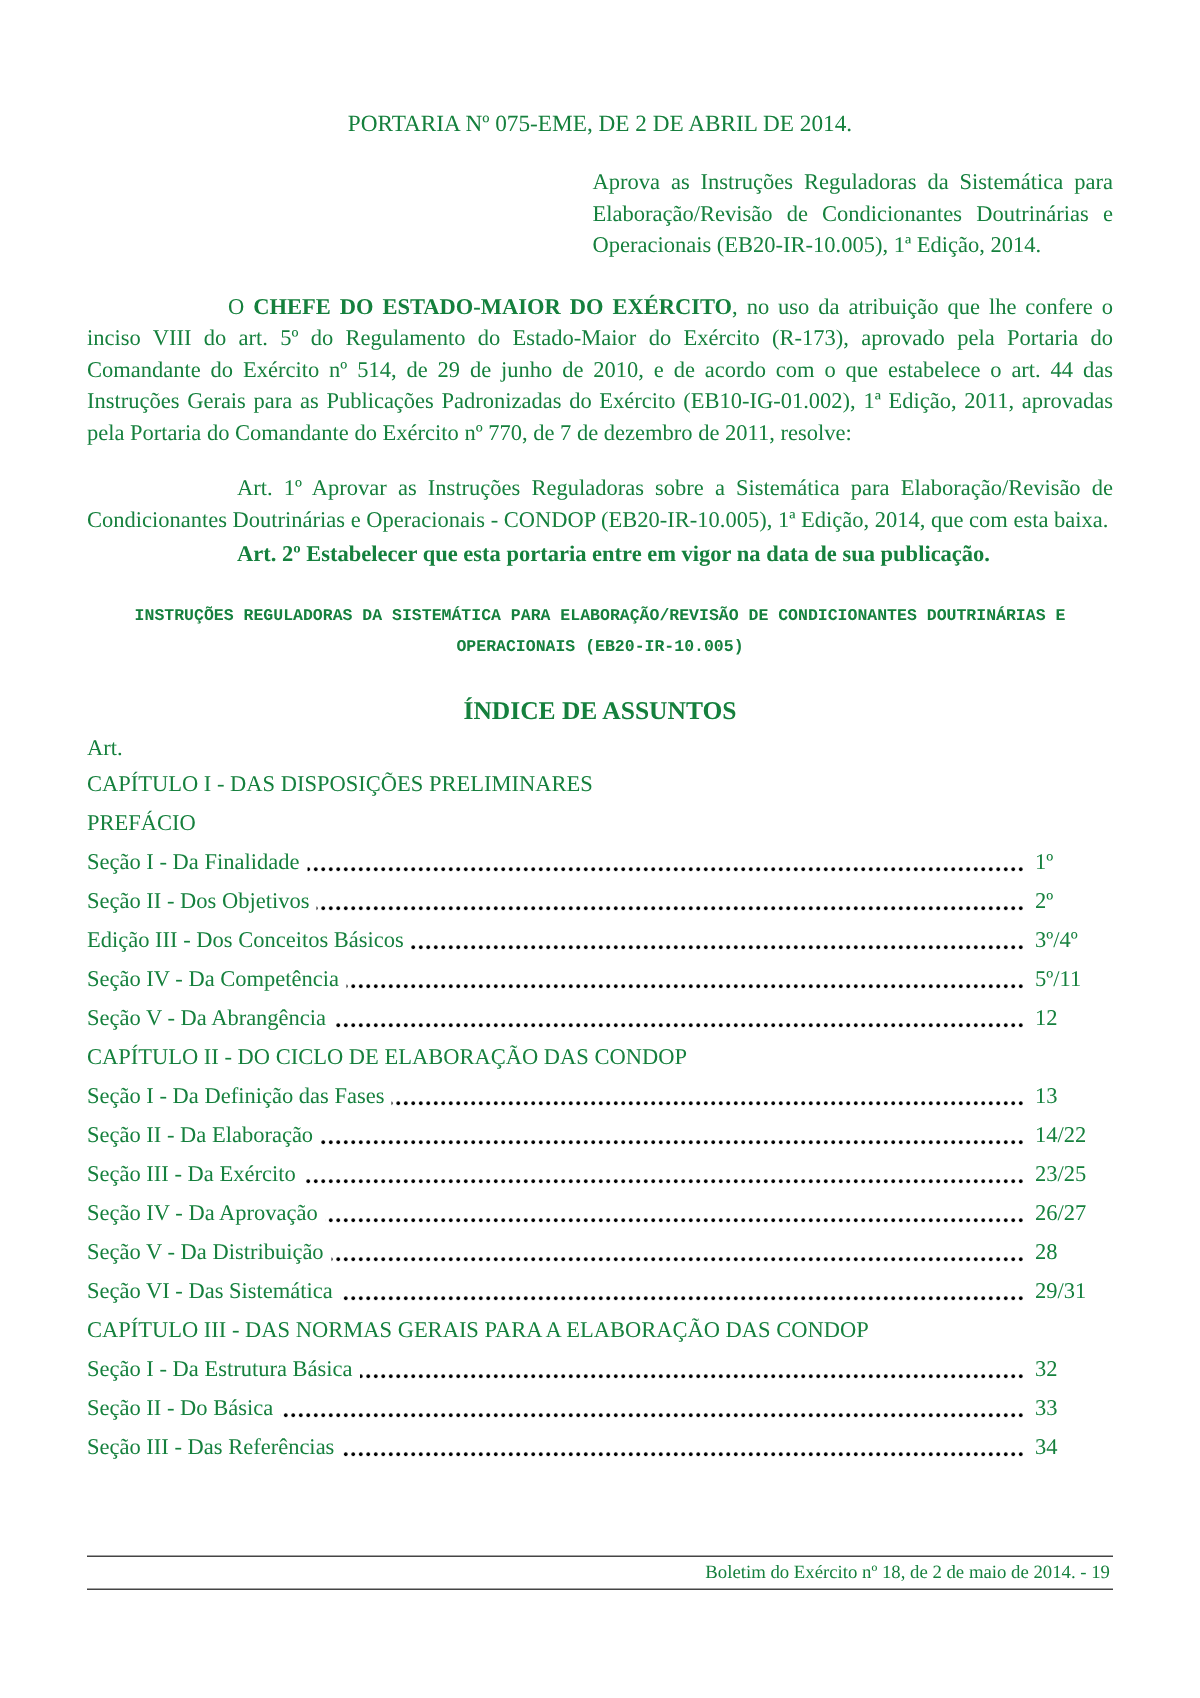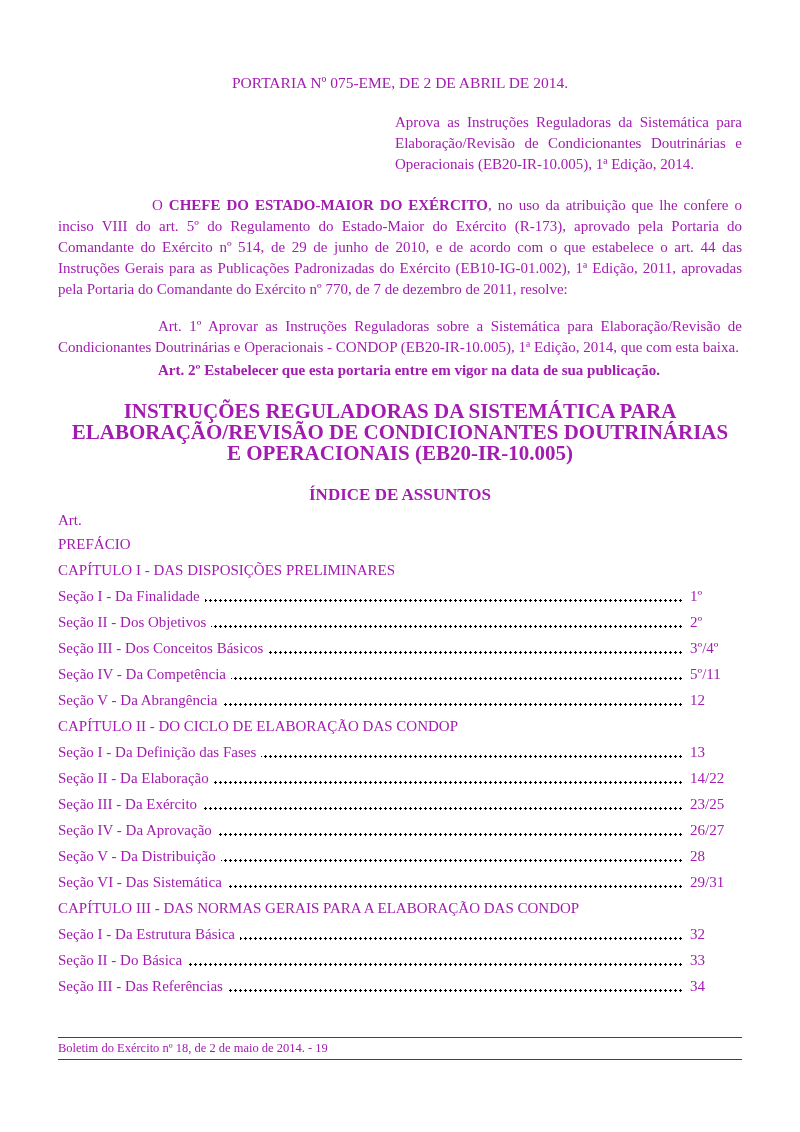--- a/index.html
+++ b/index.html
@@ -2,21 +2,21 @@
 <html><head>
 <meta charset="utf-8">
 <style>
   html, body { margin: 0; padding: 0; background: #ffffff; }
   .page {
     position: relative;
     width: 800px;
     height: 1132px;
     margin: 0 auto;
     background: #ffffff;
-    color: #a21caf;
+    color: #15803d;
     font-family: "Liberation Serif", "DejaVu Serif", serif;
     font-size: 15px;
     box-sizing: border-box;
     padding: 74px 58px 0 58px;
     overflow: hidden;
   }
   .doc-title {
     text-align: center;
     font-size: 15.5px;
     margin: 0 0 8px 0;
@@ -33,23 +33,24 @@
     text-align: justify;
     line-height: 21px;
   }
   .preamble { margin-top: 20px; text-indent: 94px; }
   .art1 { margin-top: 16px; text-indent: 100px; }
   .art2 { margin-top: 2px; text-indent: 100px; font-weight: bold; }
   .heading-block {
     margin-top: 20px;
     text-align: center;
     font-weight: bold;
-    font-size: 21px;
+    font-size: 11px;
     line-height: 21px;
     padding: 0 6px;
+    font-family: Liberation Mono, monospace;
   }
   .indice-title {
     margin-top: 20px;
     text-align: center;
     font-weight: bold;
     font-size: 17px;
     line-height: 21px;
   }
   .art-col {
     margin-top: 5px;
@@ -84,20 +85,21 @@
   }
   .footer {
     position: absolute;
     left: 58px;
     right: 58px;
     top: 1037px;
     font-size: 12.5px;
   }
   .rule { border-top: 1px solid #444; height: 0; }
   .footer-text {
+    text-align: right;
     padding: 2px 2px 3px 0;
     line-height: 16px;
   }
 </style>
 </head>
 <body>
 
 <div class="page">
 
   <div class="doc-title">PORTARIA Nº 075-EME, DE 2 DE ABRIL DE 2014.</div>
@@ -111,29 +113,29 @@
   <p class="par art2">Art. 2º Estabelecer que esta portaria entre em vigor na data de sua publicação.</p>
 
   <div class="heading-block">INSTRUÇÕES REGULADORAS DA SISTEMÁTICA PARA ELABORAÇÃO/REVISÃO DE CONDICIONANTES DOUTRINÁRIAS E OPERACIONAIS (EB20-IR-10.005)</div>
 
   <div class="indice-title">ÍNDICE DE ASSUNTOS</div>
 
   <div class="art-col">Art.</div>
 
   <div class="toc">
 
+    <div class="toc-row chapter"><span class="toc-label">CAPÍTULO I - DAS DISPOSIÇÕES PRELIMINARES</span></div>
+
     <div class="toc-row chapter"><span class="toc-label">PREFÁCIO</span></div>
-
-    <div class="toc-row chapter"><span class="toc-label">CAPÍTULO I - DAS DISPOSIÇÕES PRELIMINARES</span></div>
 
     <div class="toc-row section"><span class="toc-label">Seção I - Da Finalidade</span><span class="toc-art">1º</span></div>
 
     <div class="toc-row section"><span class="toc-label">Seção II - Dos Objetivos</span><span class="toc-art">2º</span></div>
 
-    <div class="toc-row section"><span class="toc-label">Seção III - Dos Conceitos Básicos</span><span class="toc-art">3º/4º</span></div>
+    <div class="toc-row section"><span class="toc-label">Edição III - Dos Conceitos Básicos</span><span class="toc-art">3º/4º</span></div>
 
     <div class="toc-row section"><span class="toc-label">Seção IV - Da Competência</span><span class="toc-art">5º/11</span></div>
 
     <div class="toc-row section"><span class="toc-label">Seção V - Da Abrangência</span><span class="toc-art">12</span></div>
 
     <div class="toc-row chapter"><span class="toc-label">CAPÍTULO II - DO CICLO DE ELABORAÇÃO DAS CONDOP</span></div>
 
     <div class="toc-row section"><span class="toc-label">Seção I - Da Definição das Fases</span><span class="toc-art">13</span></div>
 
     <div class="toc-row section"><span class="toc-label">Seção II - Da Elaboração</span><span class="toc-art">14/22</span></div>

